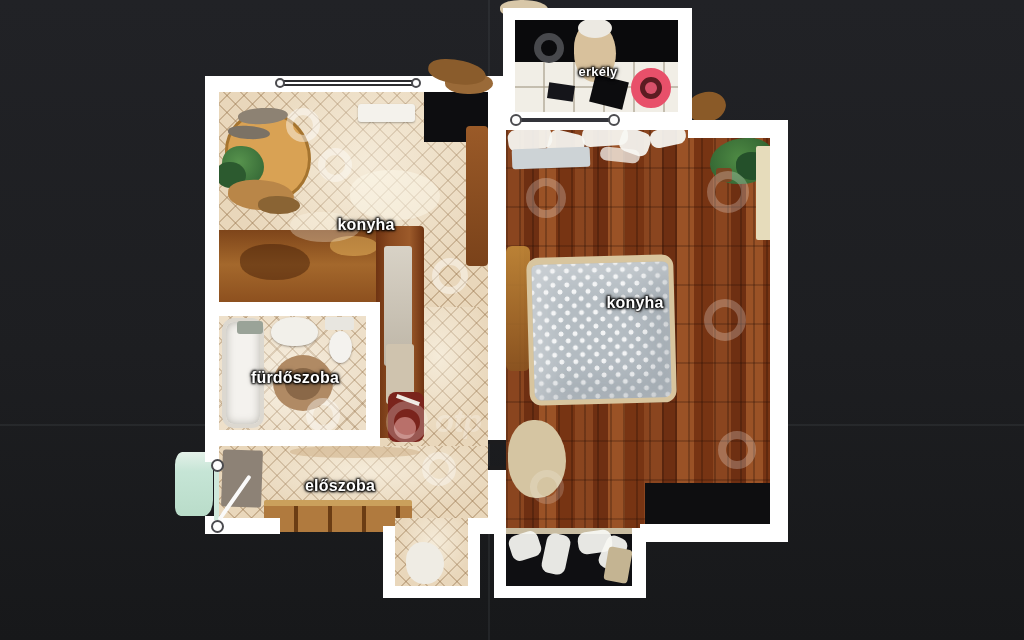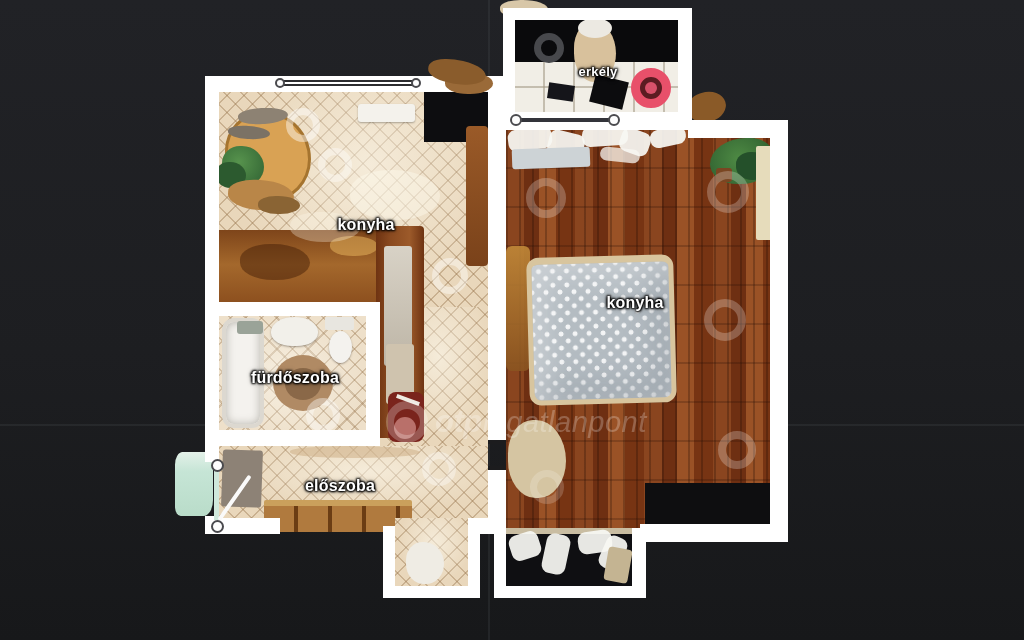--- a/index.html
+++ b/index.html
@@ -193,16 +193,15 @@
 
   <div class="label" style="left:598px;top:71px;font-size:13px;">erkély</div>
   <div class="label" style="left:366px;top:177px;margin-top:48px;">konyha</div>
   <div class="label" style="left:635px;top:303px;">konyha</div>
   <div class="label" style="left:295px;top:378px;">fürdőszoba</div>
   <div class="label" style="left:340px;top:486px;">előszoba</div>
 
   <div class="watermark">
     <div class="wm-ring"></div>
     <span class="wm-bold">otp</span>
-    <span class="wm-light">ingatlanpont</span>
   </div>
 
 </div>
 
 </body></html>

